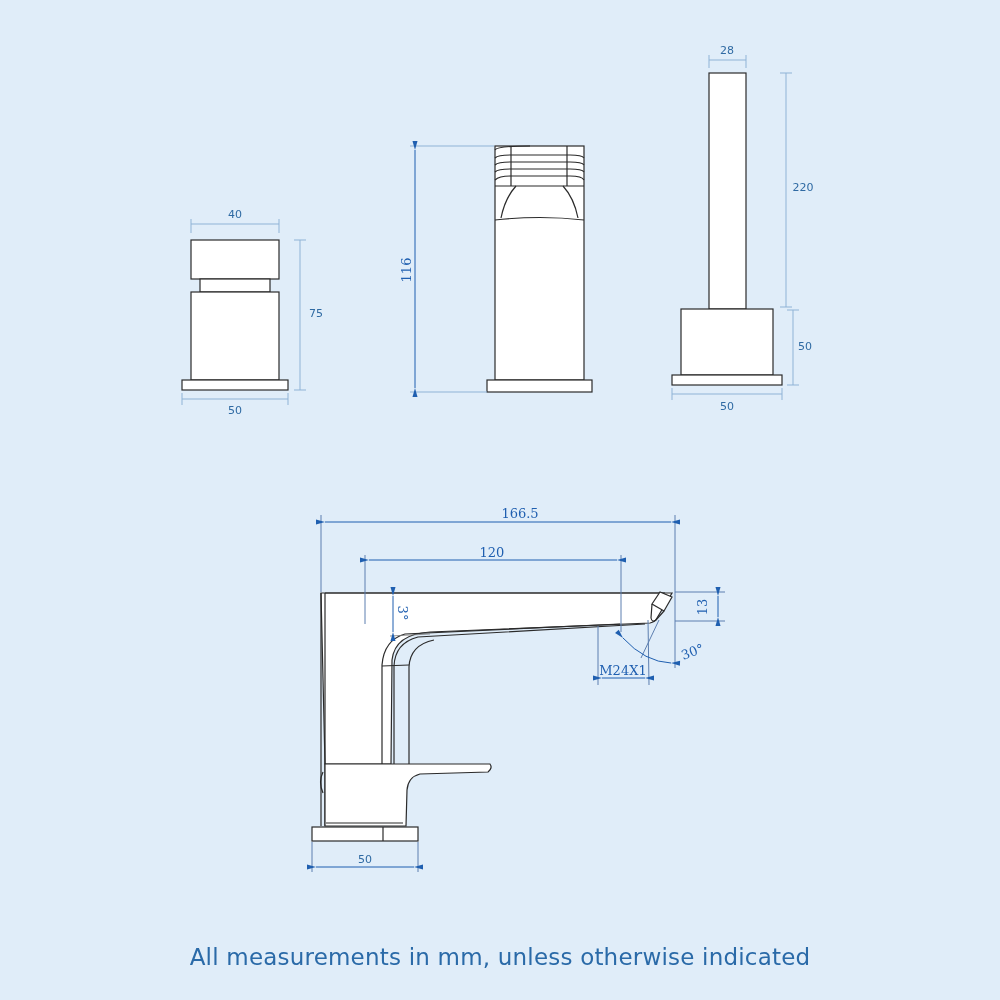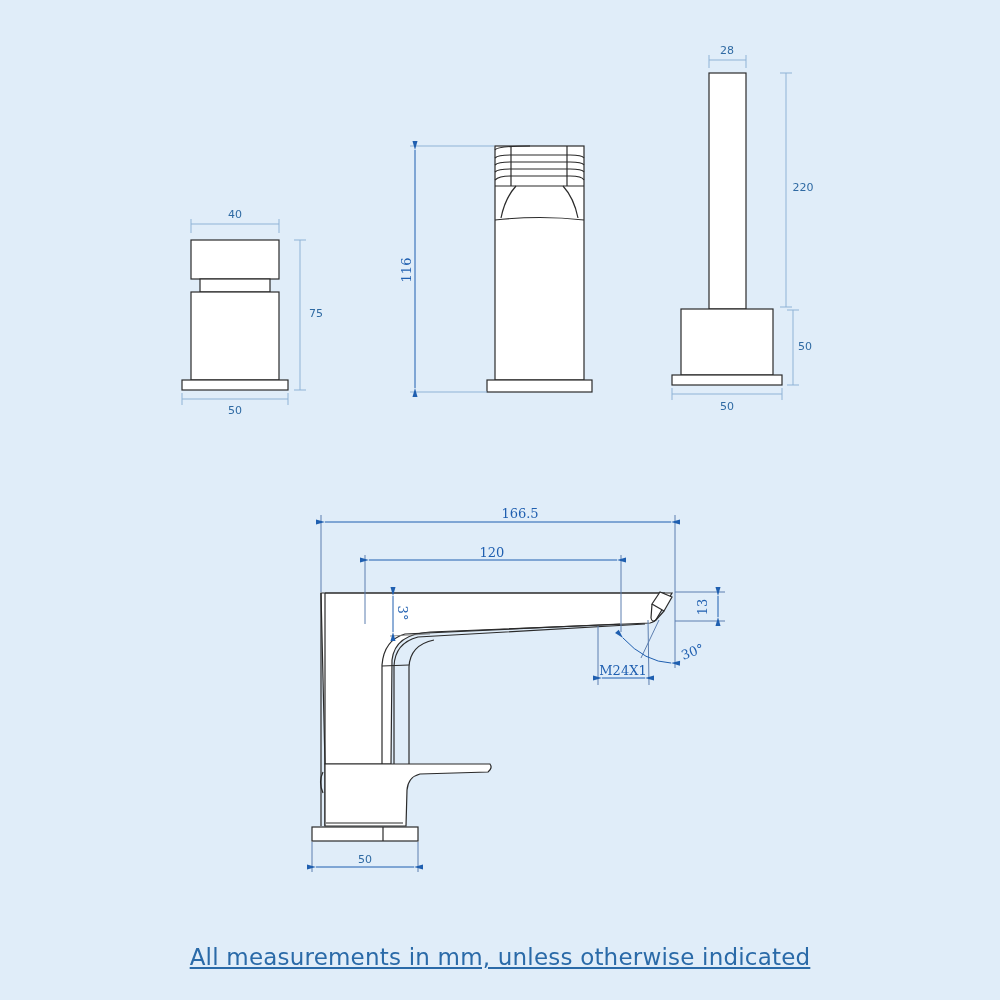--- a/index.html
+++ b/index.html
@@ -10,21 +10,21 @@
       overflow: hidden;
       font-family: "DejaVu Sans", sans-serif;
     }
     svg#drawing { position: absolute; left: 0; top: 0; }
     .dim-text-sans { font-family: "DejaVu Sans", sans-serif; font-size: 11px; fill: #2f6aa3; }
     .dim-text-serif { font-family: "DejaVu Serif", serif; font-size: 13px; fill: #1f5fb0; }
     .caption {
       position: absolute; left: 0; top: 944px; width: 1000px;
       text-align: center;
       font-family: "DejaVu Sans", sans-serif;
-      font-size: 23px; color: #2a6aa8; letter-spacing: 0.2px; text-decoration: underline;
+      font-size: 23px; color: #2a6aa8; letter-spacing: 0.2px;
     }
   </style>
 </head>
 <body>
 
 <svg id="drawing" width="1000" height="1000" viewBox="0 0 1000 1000">
   <defs>
     <marker id="arrL" markerWidth="10" markerHeight="6" refX="0" refY="3" orient="auto-start-reverse">
       <path d="M0,3 L9,0.5 L9,5.5 Z" fill="#1f5fb0"></path>
     </marker>

